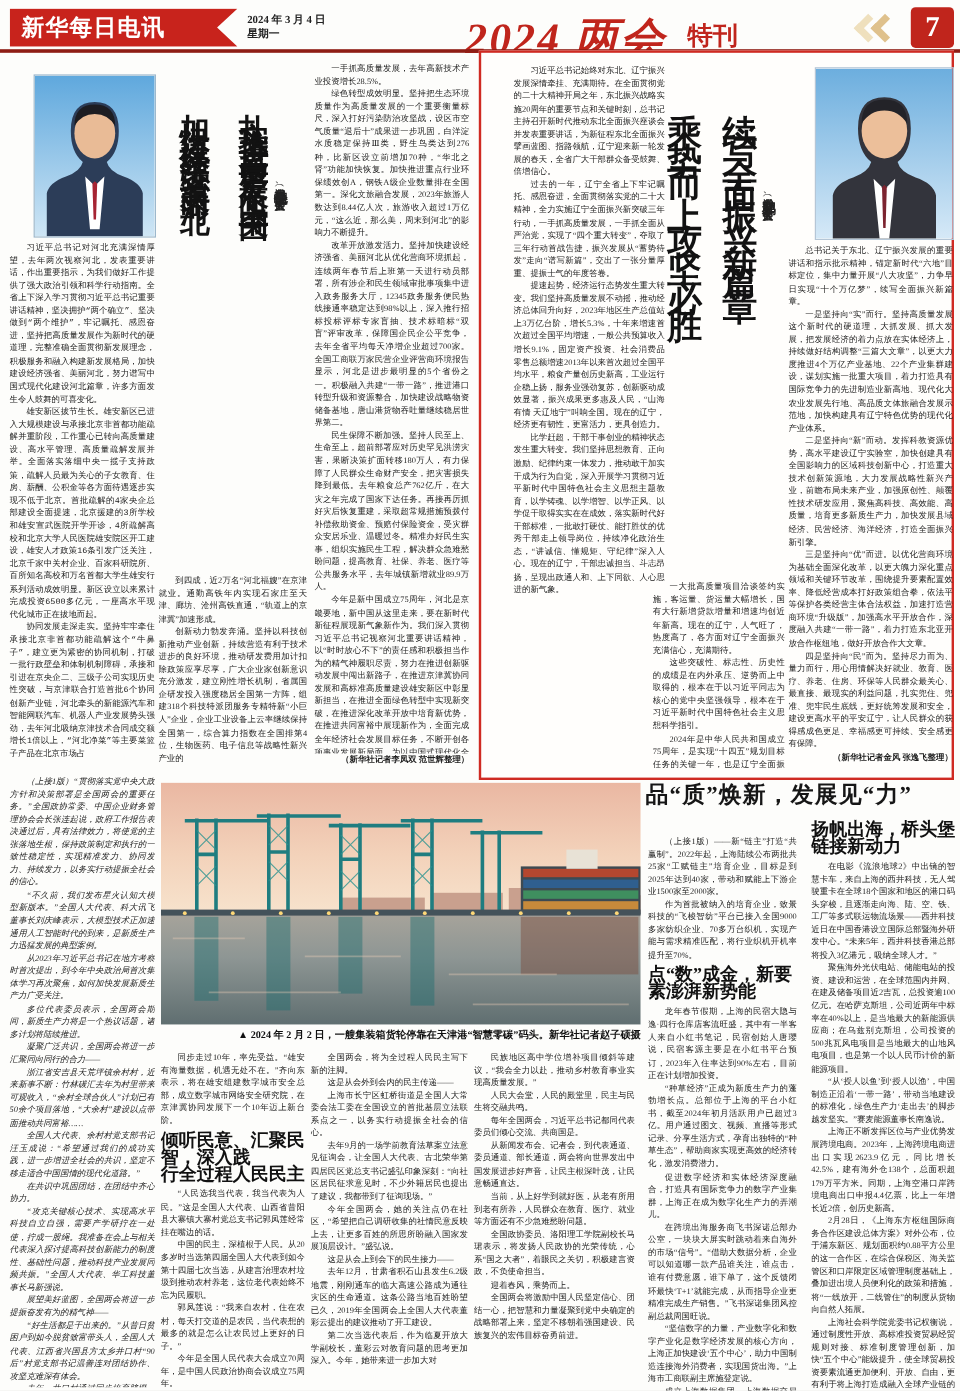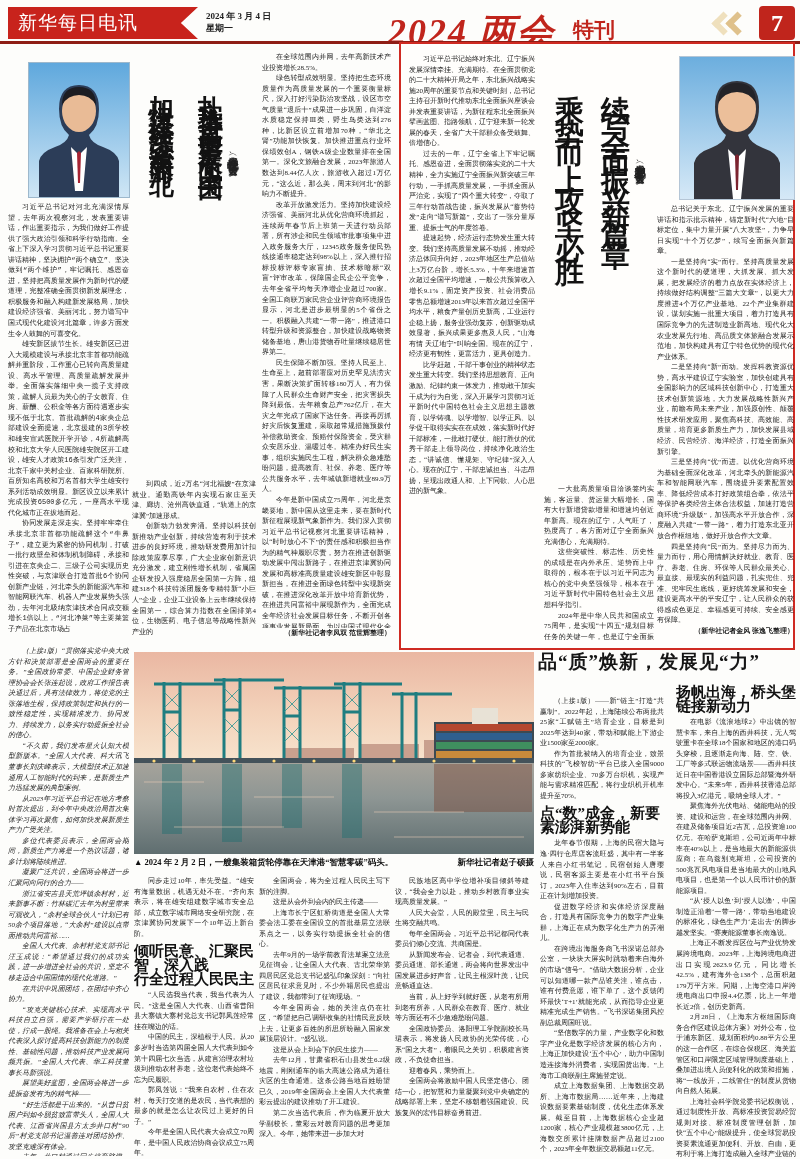--- a/index.html
+++ b/index.html
@@ -1,21 +1,21 @@
 <!DOCTYPE html>
 <html><head>
 <meta charset="utf-8">
 <style>
   html,body{margin:0;padding:0;background:#e9e9e9;}
   #paper{position:relative;width:800px;height:1159px;background:#fdfdfb;margin:0 auto;overflow:hidden;
          font-family:"Liberation Serif","DejaVu Serif",serif;}
   
   .mast-banner{position:absolute;left:8px;top:7px;width:190px;height:32px;background:#c8231c;
                clip-path:polygon(0 0,100% 0,91% 50%,100% 100%,0 100%);display:flex;align-items:center;}
-  .mast-logo{color:#fff;font-weight:normal;font-size:19px;letter-spacing:1px;padding-left:10px;
+  .mast-logo{color:#fff;font-weight:bold;font-size:19px;letter-spacing:1px;padding-left:10px;
              font-family:"Liberation Serif",serif;}
   .mast-date{position:absolute;left:206px;top:10px;font-size:9px;line-height:12px;color:#222;font-weight:bold;}
   .edition{position:absolute;right:245px;top:8px;font-size:36px;font-weight:bold;color:#c0251c;
            font-family:"Liberation Serif",serif;letter-spacing:2px;font-style:italic;}
   .edition-suffix{position:absolute;right:185px;top:16px;font-size:21px;font-weight:bold;color:#c0251c;}
   .chevron{position:absolute;top:15px;width:11px;height:11px;border-left:6px solid #dfc18c;border-bottom:6px solid #dfc18c;transform:rotate(45deg);}
   .chevron.inner{border-color:#efe0bd;}
   .pagenum-box{position:absolute;right:5px;top:6px;width:36px;height:34px;background:#c0251c;border-radius:4px;
                color:#fff;font-size:24px;font-weight:bold;display:flex;align-items:center;justify-content:center;}
   .head-rule{position:absolute;left:0;top:41px;width:800px;height:3px;background:#8e1d15;}
@@ -31,21 +31,21 @@
   .vh-lq{font-size:29px;}
   .vbyline{position:absolute;writing-mode:vertical-rl;color:#222;overflow:hidden;}
   .vbyline .nm{font-size:11.5px;font-weight:bold;}
   .vbyline .rl{font-size:9px;}
   
   .portrait{position:absolute;overflow:hidden;border:1px solid #9db8cc;}
   
   .redbox{position:absolute;left:399px;top:42px;width:392px;height:604px;border:2.5px solid #cf2a22;background:#fffefc;}
   
   .photo{position:absolute;left:134px;top:652px;width:400px;height:202px;overflow:hidden;}
-  .caption-row{position:absolute;left:134px;top:857px;width:400px;display:flex;justify-content:space-between;
+  .caption-row{position:absolute;left:134px;top:857px;width:400px;display:flex;justify-content:flex-end;
                font-size:8.5px;font-weight:bold;color:#111;}
   
   .qa-headline{position:absolute;left:538px;top:649px;width:259px;font-size:19px;
                font-weight:bold;color:#161616;letter-spacing:1px;}
 </style>
 </head>
 <body>
 
 <div id="paper">
 
@@ -87,30 +87,30 @@
   <div class="vh vh-hb" style="left:134px;top:74px;width:44px;height:396px;">加快建设经济强省美丽河北</div>
   <div class="vh vh-hb" style="left:183px;top:74px;width:44px;height:396px;">扎实推进高质量发展向上突围</div>
   <div class="vbyline" style="left:226px;top:150px;width:16px;height:345px;">
     <span class="nm">倪岳峰</span><span class="rl">（河北省委书记、省人大常委会主任）</span>
   </div>
   <div class="col" style="left:132px;top:479px;width:124px;height:164px;">
       <p>到四成，近2万名“河北福嫂”在京津就业。通勤高铁年内实现石家庄至天津、廊坊、沧州高铁直通，“轨道上的京津冀”加速形成。</p>
       <p>创新动力勃发奔涌。坚持以科技创新推动产业创新，持续营造有利于技术进步的良好环境，推动研发费用加计扣除政策应享尽享，广大企业家创新意识充分激发，建立刚性增长机制，省属国企研发投入强度稳居全国第一方阵，组建318个科技特派团服务专精特新“小巨人”企业，企业工业设备上云率继续保持全国第一，综合算力指数在全国排第4位，生物医药、电子信息等战略性新兴产业的</p>
     </div>
   <div class="col" style="left:262px;top:52px;width:129px;height:576px;">
-      <p>在全球范围内并网，去年高新技术产业投资增长28.5%。</p>
+      <p>一手抓高质量发展，去年高新技术产业投资增长28.5%。</p>
       <p>绿色转型成效明显。坚持把生态环境质量作为高质量发展的一个重要衡量标尺，深入打好污染防治攻坚战，设区市空气质量“退后十”成果进一步巩固，白洋淀水质稳定保持Ⅲ类，野生鸟类达到276种，比新区设立前增加70种，“华北之肾”功能加快恢复。加快推进重点行业环保绩效创A，钢铁A级企业数量排在全国第一。深化文旅融合发展，2023年旅游人数达到8.44亿人次，旅游收入超过1万亿元，“这么近，那么美，周末到河北”的影响力不断提升。</p>
       <p>改革开放激发活力。坚持加快建设经济强省、美丽河北从优化营商环境抓起，连续两年春节后上班第一天进行动员部署，所有涉企和民生领域审批事项集中进入政务服务大厅，12345政务服务便民热线接通率稳定达到98%以上，深入推行招标投标评标专家盲抽、技术标暗标“双盲”评审改革，保障国企民企公平竞争，去年全省平均每天净增企业超过700家。全国工商联万家民营企业评营商环境报告显示，河北是进步最明显的5个省份之一。积极融入共建“一带一路”，推进港口转型升级和资源整合，加快建设战略物资储备基地，唐山港货物吞吐量继续稳居世界第二。</p>
       <p>民生保障不断加强。坚持人民至上、生命至上，超前部署应对历史罕见洪涝灾害，果断决策扩面转移180万人，有力保障了人民群众生命财产安全，把灾害损失降到最低。去年粮食总产762亿斤，在大灾之年完成了国家下达任务。再接再厉抓好灾后恢复重建，采取超常规措施预拨付补偿救助资金、预赔付保险资金，受灾群众安居乐业、温暖过冬。精准办好民生实事，组织实施民生工程，解决群众急难愁盼问题，提高教育、社保、养老、医疗等公共服务水平，去年城镇新增就业89.9万人。</p>
       <p>今年是新中国成立75周年，河北是京畿要地，新中国从这里走来，要在新时代新征程展现新气象新作为。我们深入贯彻习近平总书记视察河北重要讲话精神，以“时时放心不下”的责任感和积极担当作为的精气神履职尽责，努力在推进创新驱动发展中闯出新路子，在推进京津冀协同发展和高标准高质量建设雄安新区中彰显新担当，在推进全面绿色转型中实现新突破，在推进深化改革开放中培育新优势，在推进共同富裕中展现新作为，全面完成全年经济社会发展目标任务，不断开创各项事业发展新局面，为以中国式现代化全面推进强国建设、民族复兴伟业增光添彩。</p>
     </div>
   <div class="col credit" style="left:262px;top:628px;width:129px;height:14px;text-align:right;font-weight:bold;">（新华社记者李凤双  范世辉整理）</div>
 
   <div class="redbox"></div>
-  <div class="col" style="left:409px;top:54px;width:126px;height:586px;">
+  <div class="col" style="left:428px;top:54px;width:126px;height:586px;">
       <p>习近平总书记始终对东北、辽宁振兴发展深情牵挂、充满期待。在全面贯彻党的二十大精神开局之年，东北振兴战略实施20周年的重要节点和关键时刻，总书记主持召开新时代推动东北全面振兴座谈会并发表重要讲话，为新征程东北全面振兴擘画蓝图、指路领航，辽宁迎来新一轮发展的春天，全省广大干部群众备受鼓舞、倍增信心。</p>
       <p>过去的一年，辽宁全省上下牢记嘱托、感恩奋进，全面贯彻落实党的二十大精神，全力实施辽宁全面振兴新突破三年行动，一手抓高质量发展，一手抓全面从严治党，实现了“四个重大转变”，夺取了三年行动首战告捷，振兴发展从“蓄势待发”走向“谱写新篇”，交出了一张分量厚重、提振士气的年度答卷。</p>
       <p>提速起势，经济运行态势发生重大转变。我们坚持高质量发展不动摇，推动经济总体回升向好，2023年地区生产总值站上3万亿台阶，增长5.3%，十年来增速首次超过全国平均增速，一般公共预算收入增长9.1%，固定资产投资、社会消费品零售总额增速2013年以来首次超过全国平均水平，粮食产量创历史新高，工业运行企稳上扬，服务业强劲复苏，创新驱动成效显著，振兴成果更多惠及人民，“山海有情 天辽地宁”叫响全国。现在的辽宁，经济更有韧性，更富活力，更具创造力。</p>
       <p>比学赶超，干部干事创业的精神状态发生重大转变。我们坚持思想教育、正向激励、纪律约束一体发力，推动敢干加实干成为行为自觉，深入开展学习贯彻习近平新时代中国特色社会主义思想主题教育，以学铸魂、以学增智、以学正风、以学促干取得实实在在成效，落实新时代好干部标准，一批敢打硬仗、能打胜仗的优秀干部走上领导岗位，持续净化政治生态，“讲诚信、懂规矩、守纪律”深入人心。现在的辽宁，干部忠诚担当、斗志昂扬，呈现出政通人和、上下同欲、人心思进的新气象。</p>
     </div>
   <div class="vh vh-lq" style="left:546px;top:72px;width:44px;height:448px;letter-spacing:23px;">乘势而上攻坚必胜</div>
   <div class="vh vh-lq" style="left:592px;top:72px;width:44px;height:448px;letter-spacing:18px;">续写全面振兴新篇章</div>
   <div class="vbyline" style="left:632px;top:158px;width:17px;height:250px;">
     <span class="nm">郝鹏</span><span class="rl">（辽宁省委书记、省人大常委会主任）</span>
   </div>
@@ -132,21 +132,21 @@
       <ellipse cx="57" cy="52" rx="19" ry="23" fill="#ecbf9a"></ellipse>
       <path d="M38 46 q0 -20 19 -20 q19 0 19 20 q-7 -11 -19 -11 q-12 0 -19 11z" fill="#232328"></path>
       <path d="M48 92 l9 9 l9 -9 l-5 50 l-8 0z" fill="#fff"></path>
       <path d="M55 99 l2 -2 l2 2 l-1 34 l-2 0z" fill="#7c2430"></path>
     </svg>
   </div>
   <div class="col" style="left:657px;top:204px;width:137px;height:422px;">
       <p>总书记关于东北、辽宁振兴发展的重要讲话和指示批示精神，锚定新时代“六地”目标定位，集中力量开展“八大攻坚”，力争早日实现“十个万亿梦”，续写全面振兴新篇章。</p>
       <p>一是坚持向“实”而行。坚持高质量发展这个新时代的硬道理，大抓发展、抓大发展，把发展经济的着力点放在实体经济上，持续做好结构调整“三篇大文章”，以更大力度推进4个万亿产业基地、22个产业集群建设，谋划实施一批重大项目，着力打造具有国际竞争力的先进制造业新高地、现代化大农业发展先行地、高品质文体旅融合发展示范地，加快构建具有辽宁特色优势的现代化产业体系。</p>
       <p>二是坚持向“新”而动。发挥科教资源优势，高水平建设辽宁实验室，加快创建具有全国影响力的区域科技创新中心，打造重大技术创新策源地，大力发展战略性新兴产业，前瞻布局未来产业，加强原创性、颠覆性技术研发应用，聚焦高科技、高效能、高质量，培育更多新质生产力，加快发展县域经济、民营经济、海洋经济，打造全面振兴新引擎。</p>
-      <p>三是坚持向“优”而进。以优化营商环境为基础全面深化改革，河北牵头的新能源汽车和智能网联汽车，围绕提升要素配置效率、降低经营成本打好政策组合拳，依法平等保护各类经营主体合法权益，加速打造营商环境“升级版”，加强高水平开放合作，深度融入共建“一带一路”，着力打造东北亚开放合作枢纽地，做好开放合作大文章。</p>
+      <p>三是坚持向“优”而进。以优化营商环境为基础全面深化改革，以更大魄力深化重点领域和关键环节改革，围绕提升要素配置效率、降低经营成本打好政策组合拳，依法平等保护各类经营主体合法权益，加速打造营商环境“升级版”，加强高水平开放合作，深度融入共建“一带一路”，着力打造东北亚开放合作枢纽地，做好开放合作大文章。</p>
       <p>四是坚持向“民”而为。坚持尽力而为、量力而行，用心用情解决好就业、教育、医疗、养老、住房、环保等人民群众最关心、最直接、最现实的利益问题，扎实兜住、兜准、兜牢民生底线，更好统筹发展和安全，建设更高水平的平安辽宁，让人民群众的获得感成色更足、幸福感更可持续、安全感更有保障。</p>
     </div>
   <div class="col credit" style="left:657px;top:626px;width:137px;height:14px;text-align:right;font-weight:bold;">（新华社记者金风  张逸飞整理）</div>
 
   <div class="col" style="left:8px;top:646px;width:121px;height:510px;font-style:italic;">
       <p>（上接1版）“贯彻落实党中央大政方针和决策部署是全国两会的重要任务。”全国政协常委、中国企业财务管理协会会长张连起说，政府工作报告表决通过后，具有法律效力，将使党的主张落地生根，保持政策制定和执行的一致性稳定性，实现精准发力、协同发力、持续发力，以务实行动提振全社会的信心。</p>
       <p>“不久前，我们发布星火认知大模型新版本。”全国人大代表、科大讯飞董事长刘庆峰表示，大模型技术正加速通用人工智能时代的到来，是新质生产力迅猛发展的典型案例。</p>
       <p>从2023年习近平总书记在地方考察时首次提出，到今年中央政治局首次集体学习再次聚焦，如何加快发展新质生产力广受关注。</p>
       <p>多位代表委员表示，全国两会期间，新质生产力将是一个热议话题，诸多计划将陆续推进。</p>
       <p>凝聚广泛共识，全国两会将进一步汇聚同向同行的合力——</p>
@@ -282,20 +282,21 @@
   <div class="col" style="left:540px;top:696px;width:124px;height:478px;">
     <div>
         <p>（上接1版）——新“链主”打造“共赢制”。2022年起，上海陆续公布两批共25家“工赋链主”培育企业，目标是到2025年达到40家，带动和赋能上下游企业1500家至2000家。</p>
         <p>作为首批被纳入的培育企业，致景科技的“飞梭智纺”平台已接入全国9000多家纺织企业、70多万台织机，实现产能与需求精准匹配，将行业织机开机率提升至70%。</p>
       </div>
     <div class="colhead">
         <p>点“数”成金，新要素澎湃新势能</p>
       </div>
     <div>
         <p>龙年春节假期，上海的民宿大隐与逸·四行仓库店客流旺盛，其中有一半客人来自小红书笔记，民宿创始人唐璎说，民宿客源主要是在小红书平台预订，2023年入住率达到90%左右，目前正在计划增加投资。</p>
+        <p>“种草经济”正成为新质生产力的蓬勃增长点。总部位于上海的平台小红书，截至2024年初月活跃用户已超过3亿。用户通过图文、视频、直播等形式记录、分享生活方式，孕育出独特的“种草生态”，帮助商家实现更高效的经济转化，激发消费潜力。</p>
         <p>促进数字经济和实体经济深度融合，打造具有国际竞争力的数字产业集群，上海正在成为数字化生产力的弄潮儿。</p>
         <p>在跨境出海服务商飞书深诺总部办公室，一块块大屏实时跳动着来自海外的市场“信号”。“借助大数据分析，企业可以知道哪一款产品谁关注，谁点击，谁有付费意愿，谁下单了，这个反馈闭环最快‘T+1’就能完成，从而指导企业更精准完成生产销售。”飞书深诺集团风控副总裁周国旺说。</p>
         <p>“坚信数字的力量，产业数字化和数字产业化是数字经济发展的核心方向，上海正加快建设‘五个中心’，助力中国制造连接海外消费者，实现国货出海。”上海市工商联副主席施登定说。</p>
         <p>成立上海数据集团、上海数据交易所、上海市数据局……近年来，上海建设数据要素基础制度，优化生态体系发展。截至目前，上海数据核心企业超1200家，核心产业规模超3800亿元，上海数交所累计挂牌数据产品超过2100个，2023年全年数据交易额超11亿元。</p>
       </div>
   </div>
   <div class="col" style="left:676px;top:680px;width:120px;height:478px;">
     <div class="colhead">
         <p>扬帆出海，桥头堡链接新动力</p>
       </div>

